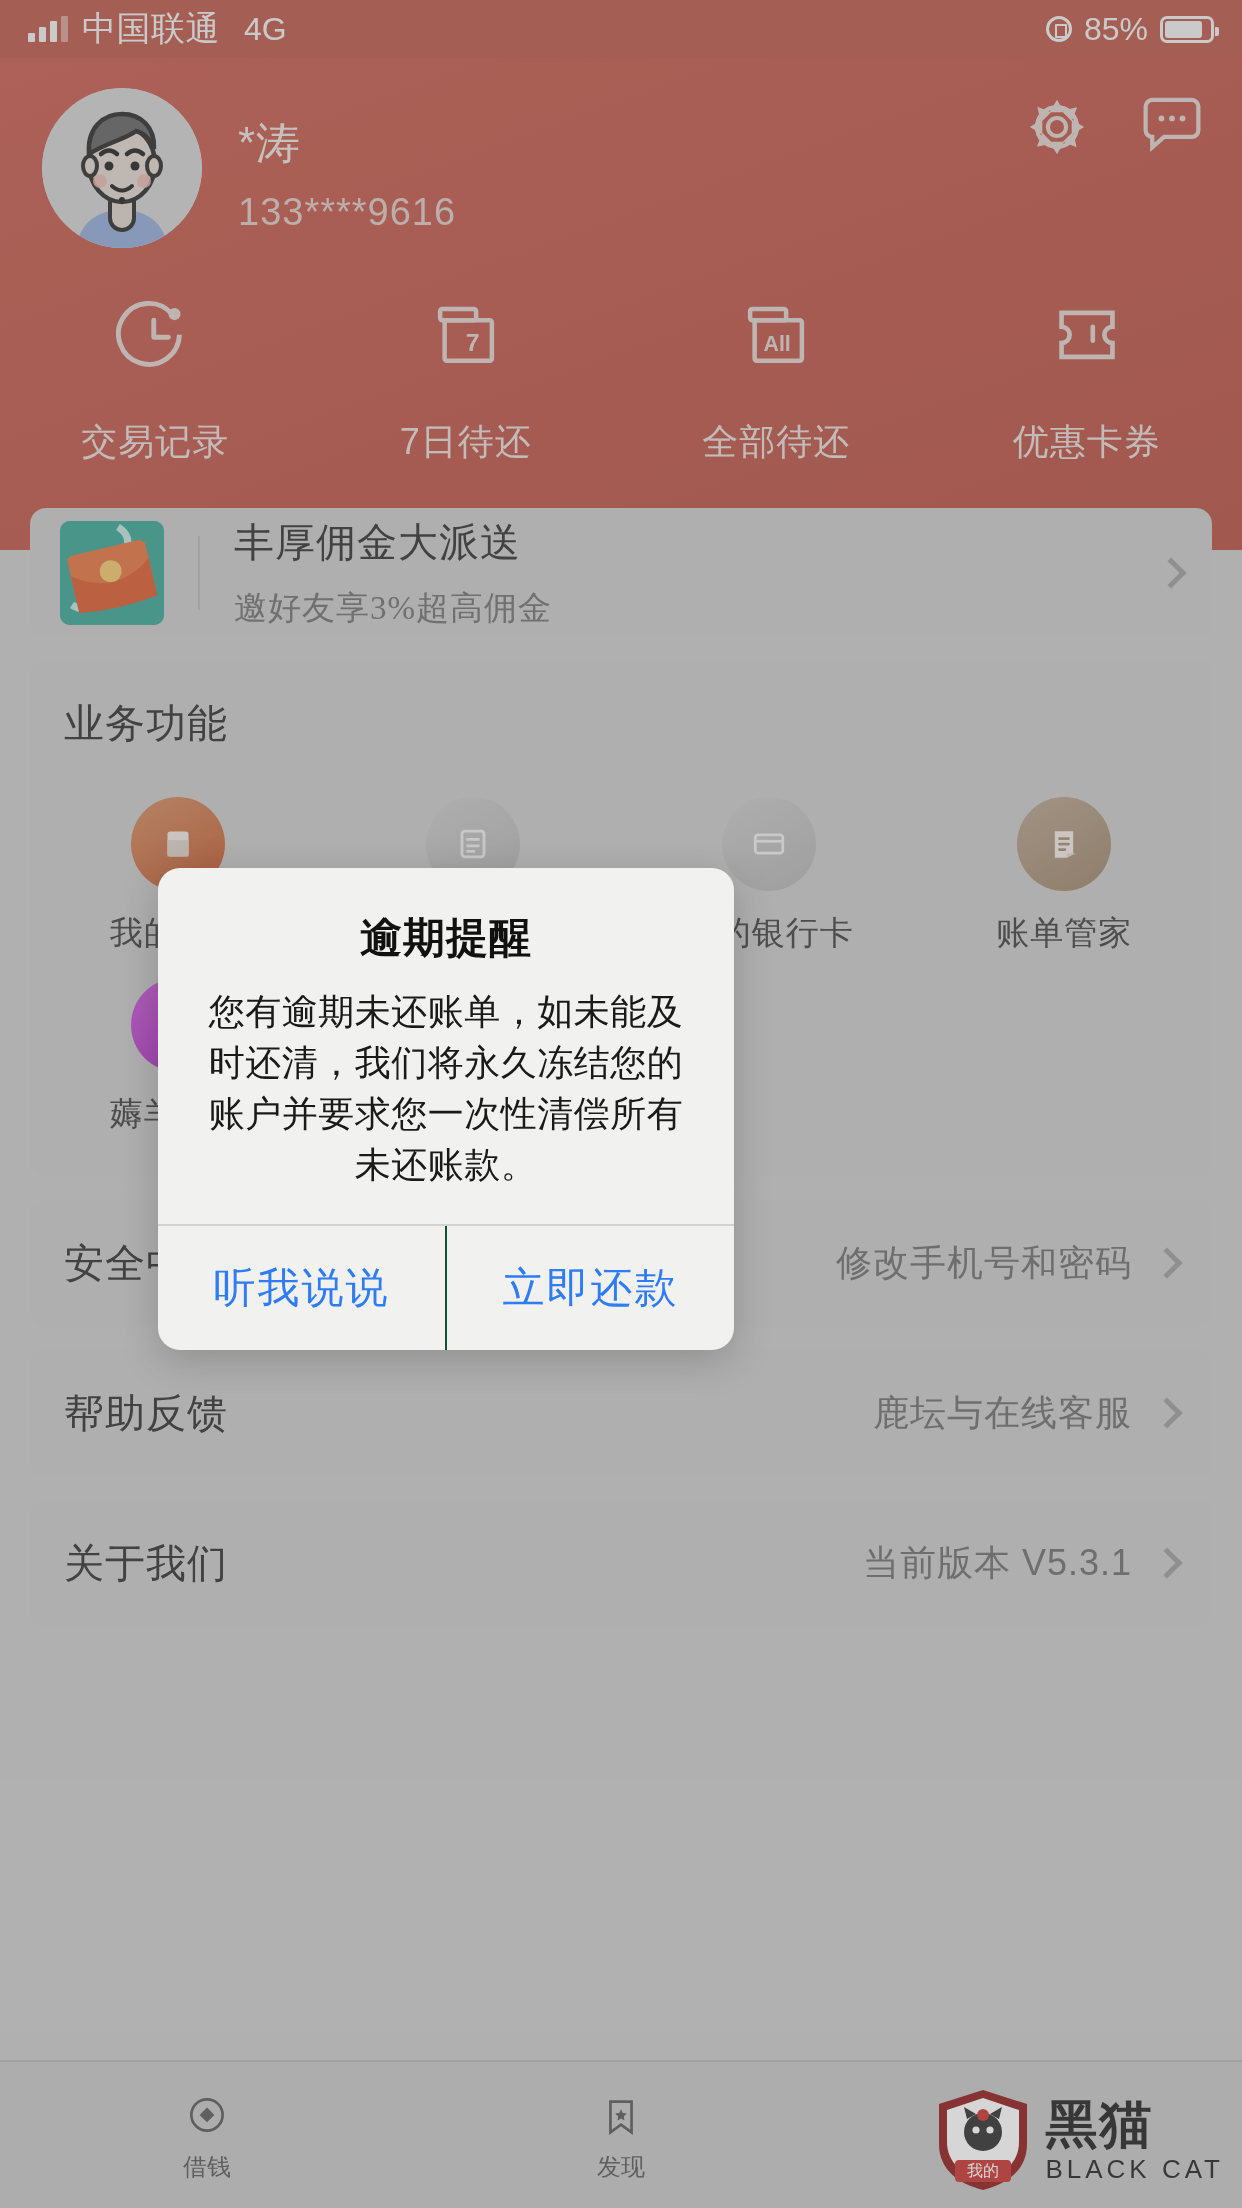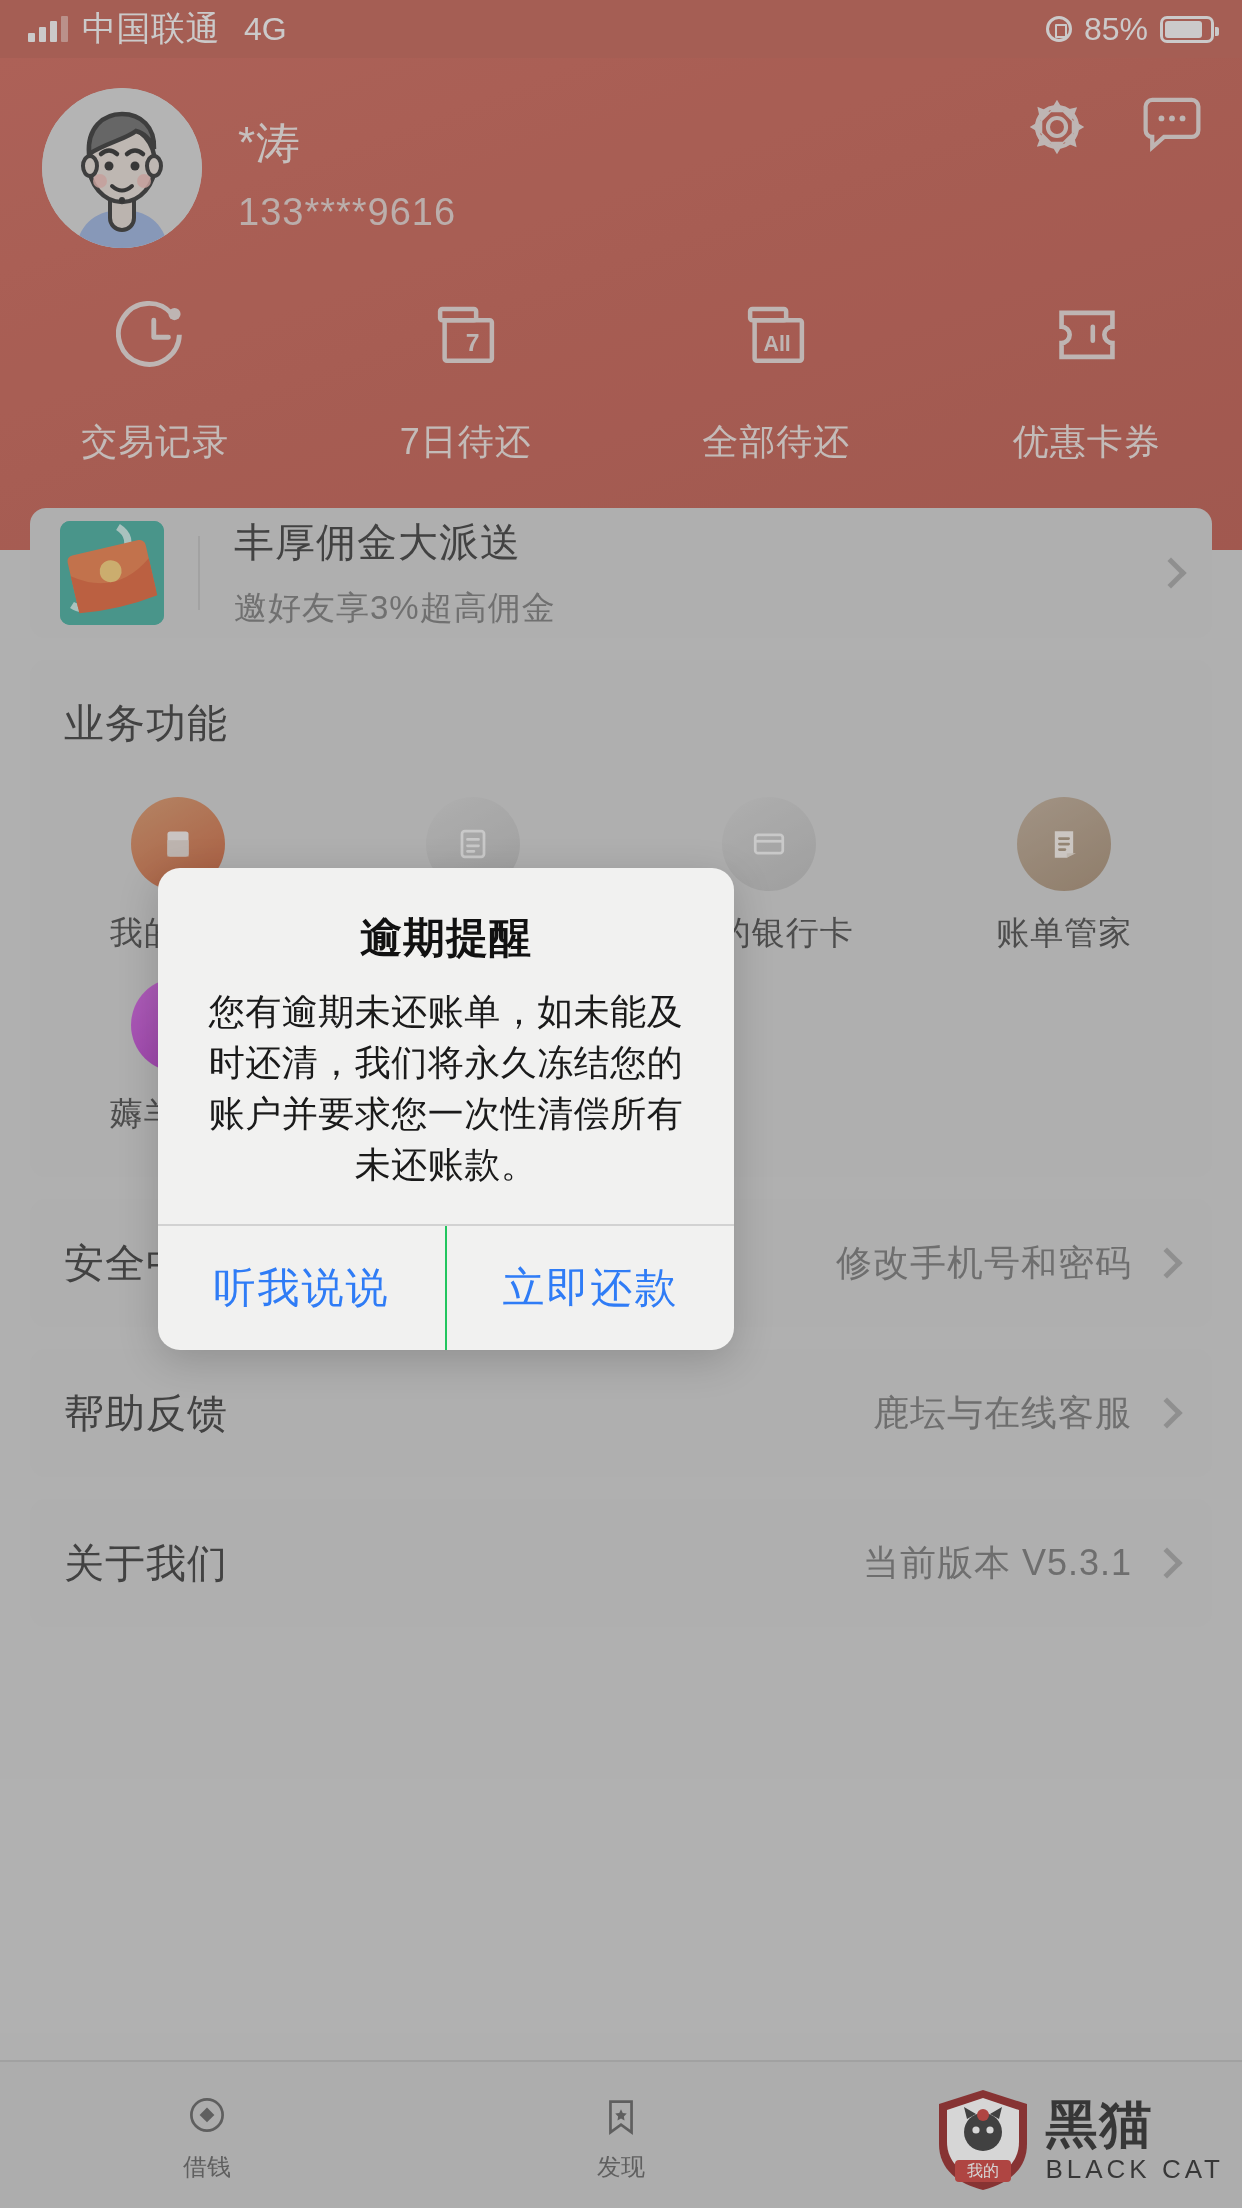--- a/index.html
+++ b/index.html
@@ -100,21 +100,21 @@
     position:relative;
     z-index:3;
     margin-top:-42px;
   }
   .banner-wrap{ padding-top:64px; }
   .bn-thumb {
     width:104px;height:104px;border-radius:10px;flex:0 0 auto;
     background:#35a293; position:relative; overflow:hidden;
   }
   .bn-sep { width:2px; height:74px; background:#b5b5b5; margin:0 34px; }
-  .bn-texts { flex:1; }
+  .bn-texts { flex:1;font-family:Liberation Serif, serif; }
   .bn-title { font-size:40px; color:#2c2c2c; letter-spacing:1px; }
   .bn-sub { font-size:33px; color:#6d6d6d; margin-top:16px; letter-spacing:1px; }
   .chev {
     display:inline-block; width:22px; height:22px;
     border-right:5px solid #9a9a9a; border-top:5px solid #9a9a9a;
     transform:rotate(45deg);
   }
 
   
   .card {
@@ -180,21 +180,21 @@
   .dlg-title { font-size:42px; font-weight:bold; color:#111; letter-spacing:1px; }
   .dlg-msg {
     font-size:36px; color:#1a1a1a; line-height:1.42; margin-top:20px;
     letter-spacing:0.5px;
   }
   .dlg-actions { display:flex; border-top:2px solid #d2d2d2; }
   .dlg-btn {
     flex:1; text-align:center; padding:34px 0;
     font-size:42px; color:#2f7cf6; letter-spacing:2px;
   }
-  .dlg-btn + .dlg-btn { border-left:2px solid #22c55e; }
+  .dlg-btn + .dlg-btn { border-left:2px solid #14532d; }
 </style>
 </head>
 <body>
 
 <div id="page">
 
   <div class="statusbar">
     <div class="sb-left">
       <span class="signal">
           <i></i>

